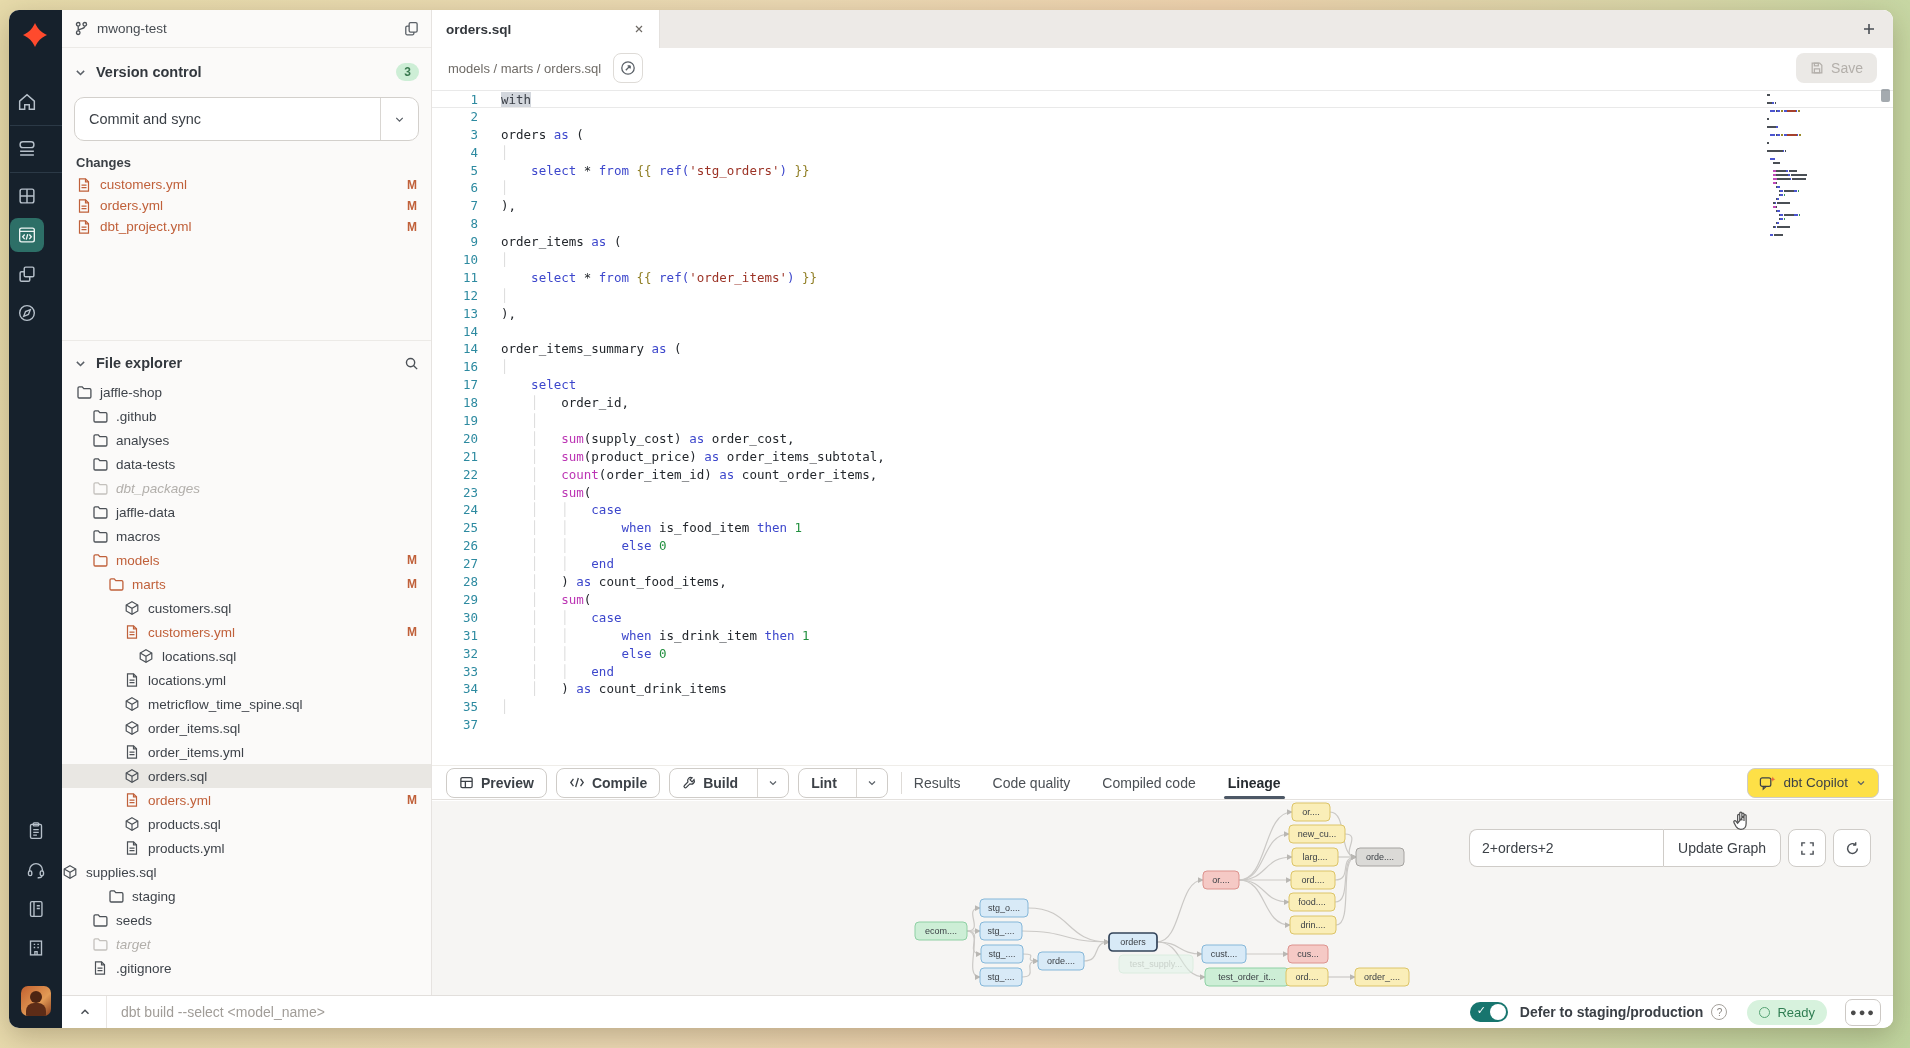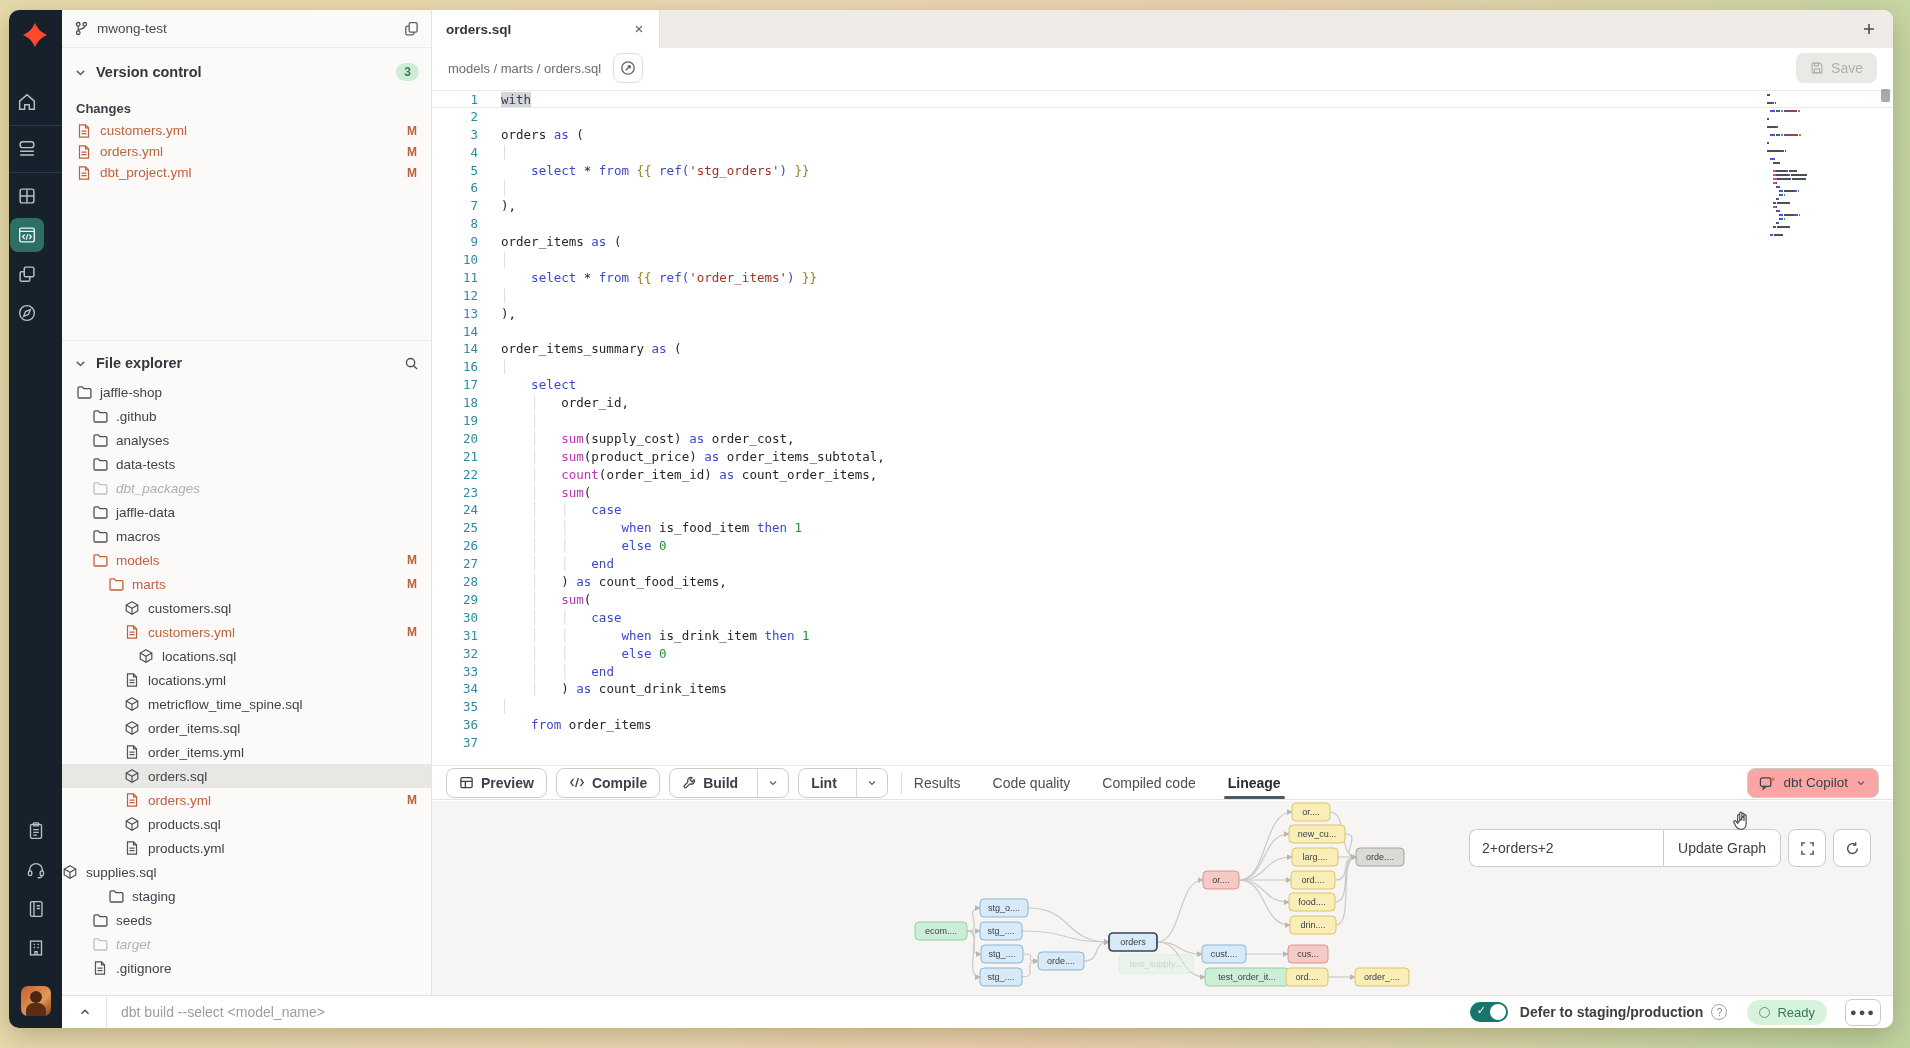--- a/index.html
+++ b/index.html
@@ -84,21 +84,21 @@
   .btn { height:30px; border:1px solid #cfccc8; border-radius:8px; background:#fff; display:flex; align-items:center; padding:0 12px; gap:7px; font-size:14px; font-weight:bold; color:#3c4147; cursor:pointer; margin-right:9px; }
   .btn .bi { display:flex; color:#3c4147; }
   .split { padding:0; }
   .split .cell { padding:0 12px; display:flex; align-items:center; gap:7px; height:100%; }
   .split .dd { border-left:1px solid #d9d6d2; padding:0 9px; display:flex; align-items:center; height:100%; color:#5a6067; }
   .tb-div { width:1px; height:22px; background:#dedbd7; margin:0 12px 0 4px; }
   .panel-tabs { display:flex; gap:32px; align-items:center; height:100%; }
   .ptab { font-size:14px; color:#4a4f54; cursor:pointer; position:relative; height:100%; display:flex; align-items:center; }
   .ptab.active { color:#272c31; font-weight:bold; }
   .ptab.active::after { content:""; position:absolute; left:-4px; right:-4px; bottom:0; height:3px; background:#4d5866; border-radius:2px; }
-  .copilot { margin-left:auto; height:30px; border:1px solid #cfccc8; border-radius:8px; display:flex; align-items:center; gap:7px; padding:0 11px; font-size:13.5px; color:#3c4147; cursor:pointer; background:#fca5a5; }
+  .copilot { margin-left:auto; height:30px; border:1px solid #cfccc8; border-radius:8px; display:flex; align-items:center; gap:7px; padding:0 11px; font-size:13.5px; color:#3c4147; cursor:pointer; background:#fde047; }
 
   .lineage { position:absolute; left:0; right:0; top:791px; height:194px; background:#f6f5f3; }
   .lineage svg.graph { position:absolute; left:0; top:0; }
   .lin-controls { position:absolute; top:28px; right:22px; display:flex; align-items:center; }
   .lin-input { width:194px; height:38px; border:1px solid #cfccc8; border-right:none; border-radius:8px 0 0 8px; background:#fff; padding:0 12px; font-size:14px; color:#3c4147; font-family:"Liberation Sans",sans-serif; outline:none; }
   .lin-update { height:38px; border:1px solid #cfccc8; border-radius:0 8px 8px 0; background:#fff; padding:0 14px; font-size:14px; color:#3c4147; display:flex; align-items:center; cursor:pointer; }
   .sq-btn { width:38px; height:38px; border:1px solid #cfccc8; border-radius:8px; background:#fff; display:flex; align-items:center; justify-content:center; color:#4a4f55; cursor:pointer; }
   .sq-btn + .sq-btn, .lin-update + .sq-btn { margin-left:7px; }
   .lin-controls .sq-btn:first-of-type { margin-left:14px; }
   .hand-cursor { position:absolute; top:-18px; right:120px; color:#555; }
@@ -232,20 +232,28 @@
             <span class="chev">
                 <svg width="13" height="13" viewBox="0 0 16 16" fill="none" stroke="currentColor" stroke-width="1.8">
                   <path d="M3.5 6l4.5 4.5L12.5 6"></path>
                 </svg>
               </span>
             <span>Version control</span>
             <span class="spacer"></span>
             <span class="badge-green">3</span>
           </div>
 
+          <div class="commit-btn">
+            <span class="lbl">Commit and sync</span>
+            <span class="dd">
+                <svg width="13" height="13" viewBox="0 0 16 16" fill="none" stroke="currentColor" stroke-width="1.6">
+                  <path d="M4 6l4 4 4-4"></path>
+                </svg>
+              </span>
+          </div>
 
           <div class="changes-label">Changes</div>
           <div id="changes-list">
               <div class="chg-row">
                 <span class="ico" style="display:flex;color:#c0603a;">
                   <svg width="16" height="16" viewBox="0 0 16 16" fill="none" stroke="currentColor" stroke-width="1.2">
                     <path d="M3.5 1.8h6l3 3v9.4h-9z"></path>
                     <path d="M9.5 1.8v3h3M5.5 8.2h5M5.5 10.7h5"></path>
                   </svg>
                 </span>
@@ -580,21 +588,20 @@
                 <div class="code-line"><span class="ln">26</span><span class="code"><span class="tok-g">    │</span><span class="tok-d">   </span><span class="tok-g">│</span><span class="tok-d">       </span><span class="tok-k">else</span><span class="tok-d"> </span><span class="tok-n">0</span></span></div>
                 <div class="code-line"><span class="ln">27</span><span class="code"><span class="tok-g">    │</span><span class="tok-d">   </span><span class="tok-g">│</span><span class="tok-d">   </span><span class="tok-k">end</span></span></div>
                 <div class="code-line"><span class="ln">28</span><span class="code"><span class="tok-g">    │</span><span class="tok-d">   ) </span><span class="tok-k">as</span><span class="tok-d"> count_food_items,</span></span></div>
                 <div class="code-line"><span class="ln">29</span><span class="code"><span class="tok-g">    │</span><span class="tok-d">   </span><span class="tok-f">sum</span><span class="tok-d">(</span></span></div>
                 <div class="code-line"><span class="ln">30</span><span class="code"><span class="tok-g">    │</span><span class="tok-d">   </span><span class="tok-g">│</span><span class="tok-d">   </span><span class="tok-k">case</span></span></div>
                 <div class="code-line"><span class="ln">31</span><span class="code"><span class="tok-g">    │</span><span class="tok-d">   </span><span class="tok-g">│</span><span class="tok-d">       </span><span class="tok-k">when</span><span class="tok-d"> is_drink_item </span><span class="tok-k">then</span><span class="tok-d"> </span><span class="tok-n">1</span></span></div>
                 <div class="code-line"><span class="ln">32</span><span class="code"><span class="tok-g">    │</span><span class="tok-d">   </span><span class="tok-g">│</span><span class="tok-d">       </span><span class="tok-k">else</span><span class="tok-d"> </span><span class="tok-n">0</span></span></div>
                 <div class="code-line"><span class="ln">33</span><span class="code"><span class="tok-g">    │</span><span class="tok-d">   </span><span class="tok-g">│</span><span class="tok-d">   </span><span class="tok-k">end</span></span></div>
                 <div class="code-line"><span class="ln">34</span><span class="code"><span class="tok-g">    │</span><span class="tok-d">   ) </span><span class="tok-k">as</span><span class="tok-d"> count_drink_items</span></span></div>
                 <div class="code-line"><span class="ln">35</span><span class="code"><span class="tok-g">│</span></span></div>
-                <div class="code-line"><span class="ln">36</span><span class="code"><span class="tok-d">    </span><span class="tok-k">from</span><span class="tok-d"> order_items</span></span></div>
                 <div class="code-line"><span class="ln">37</span><span class="code"></span></div>
               </div>
             <div class="minimap" id="minimap">
                 <div class="mm-row">
                   <span style="width: 3.12px; background: linear-gradient(to right, transparent 0px, rgb(74, 79, 85) 0px);"></span>
                 </div>
                 <div class="mm-row"></div>
                 <div class="mm-row">
                   <span style="width: 5.46px; background: linear-gradient(to right, transparent 0px, rgb(74, 79, 85) 0px);"></span>
                   <span style="width: 1.56px; background: linear-gradient(to right, transparent 0px, rgb(75, 85, 208) 0px);"></span>

